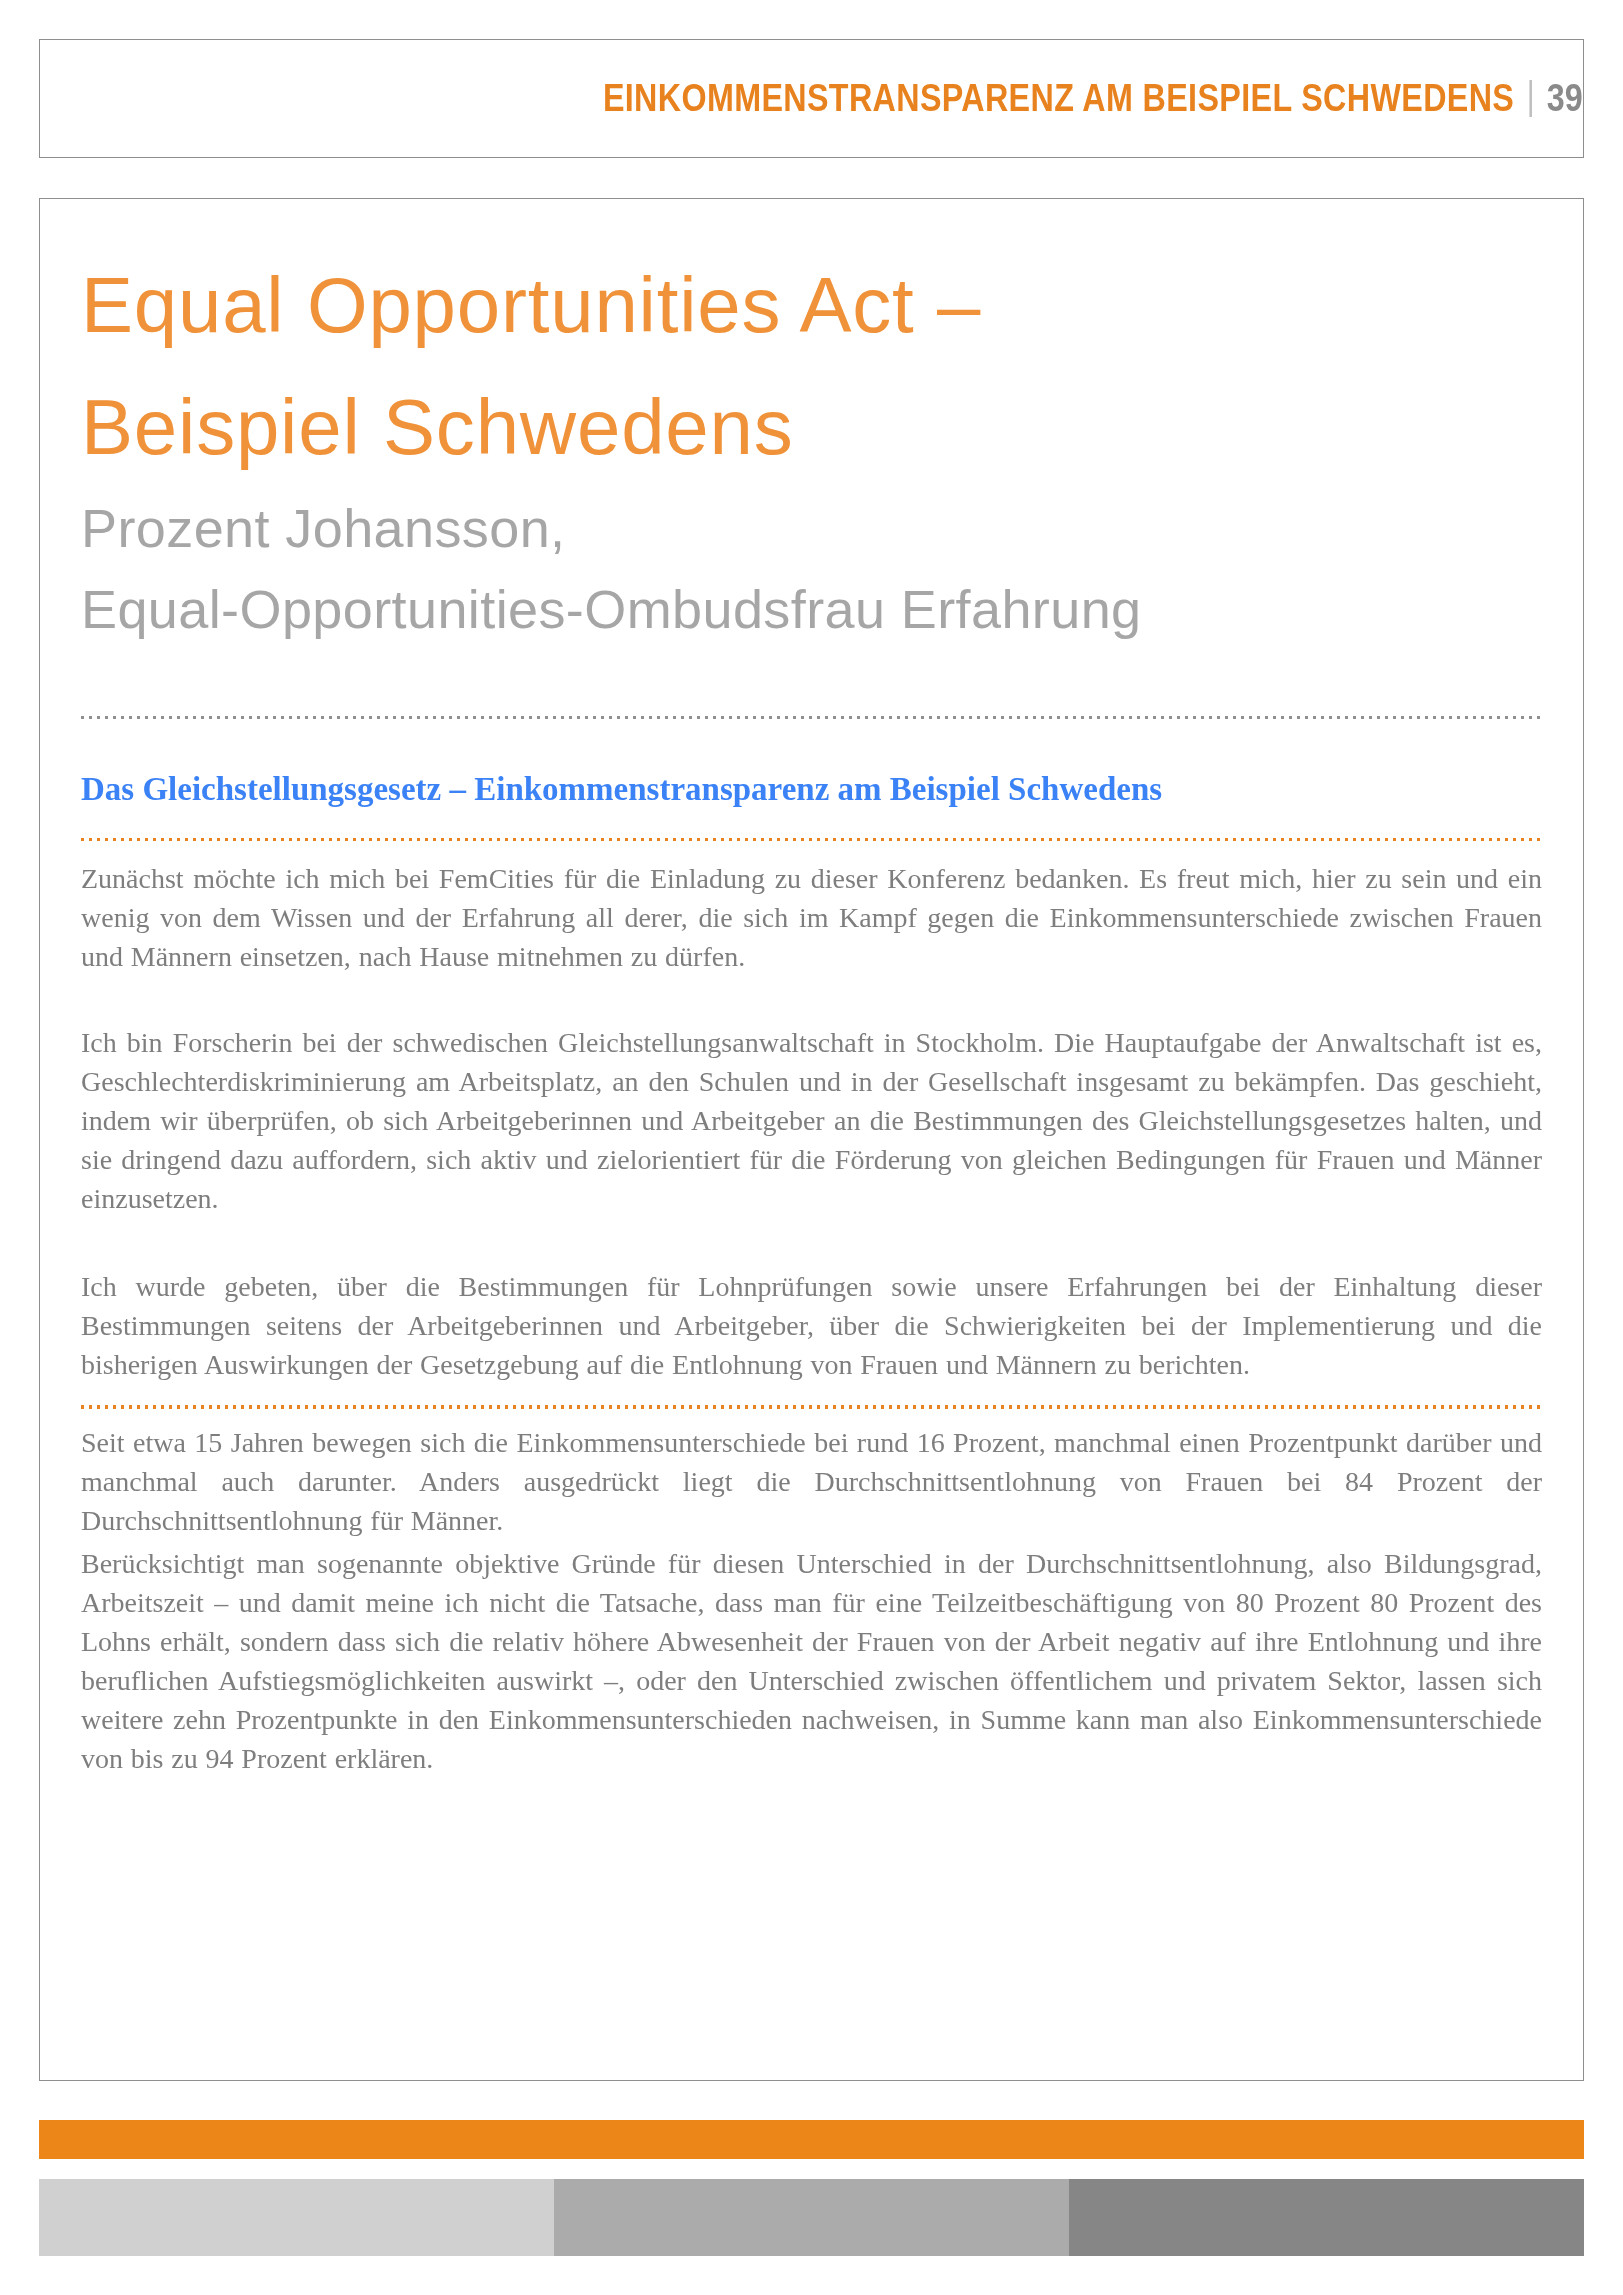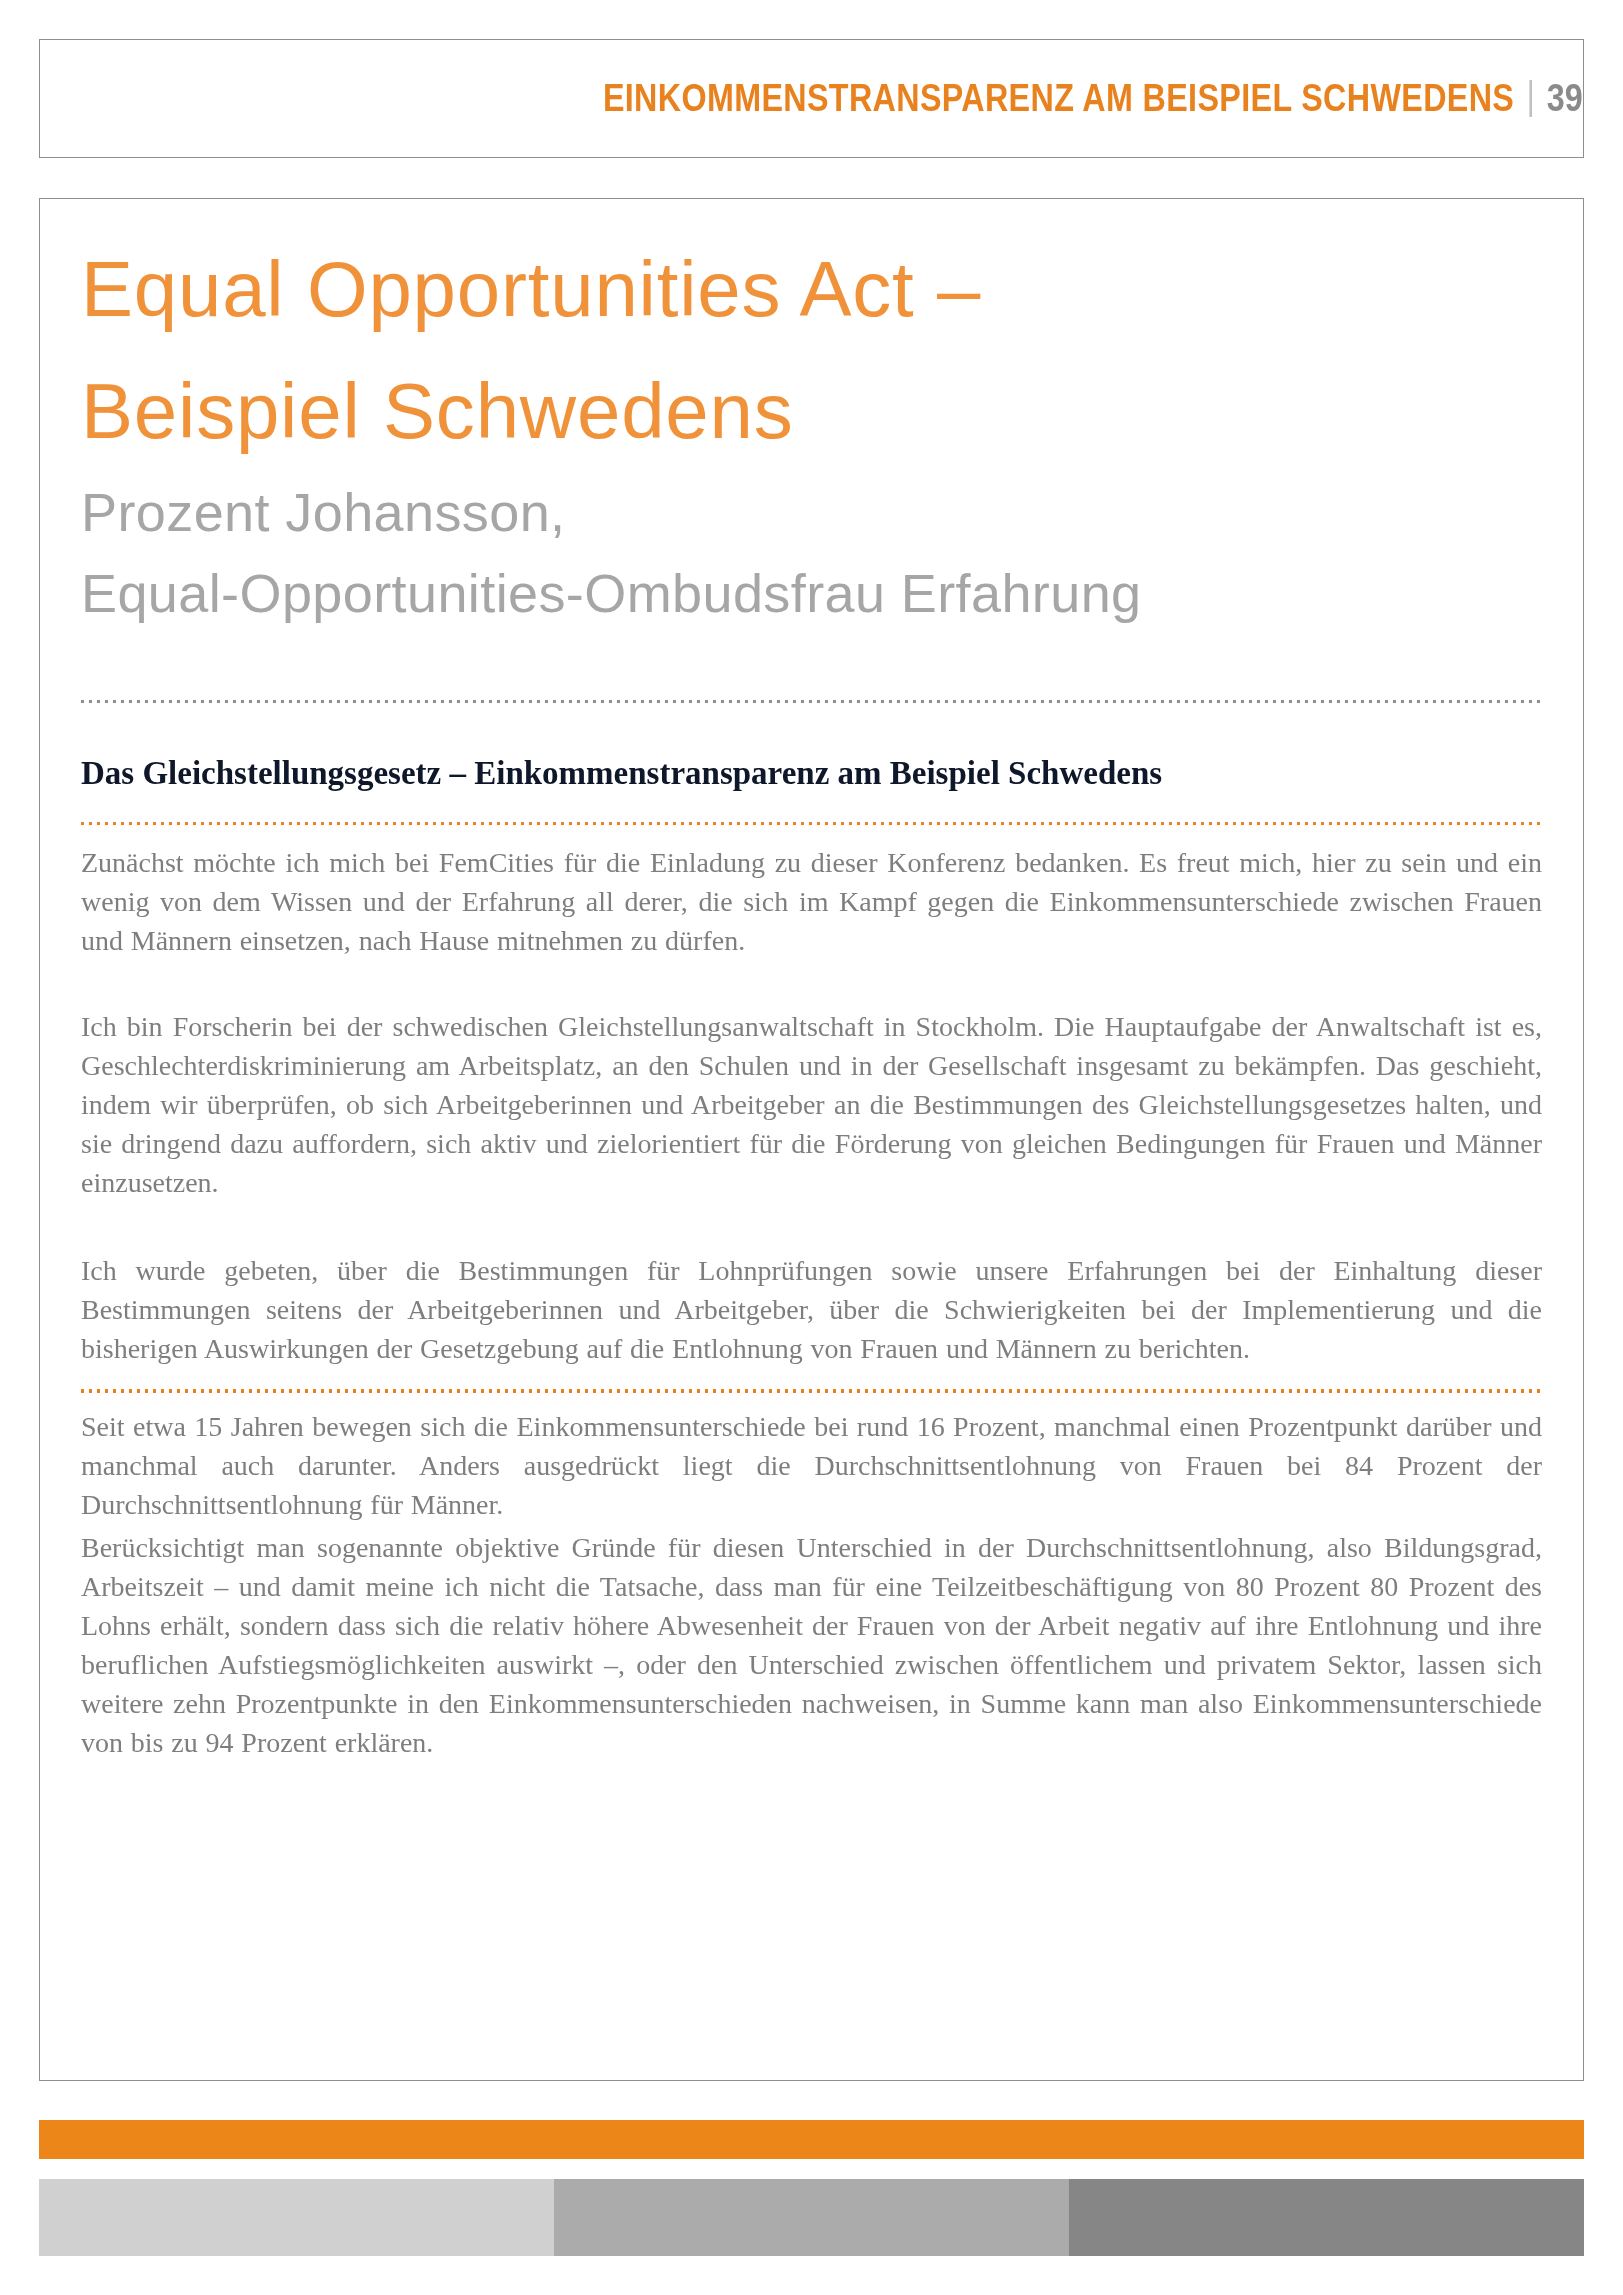--- a/index.html
+++ b/index.html
@@ -35,21 +35,21 @@
     font-weight: bold; font-size: 38px; color: #8A8A8A;
   }
 
   
   .card {
     position: absolute; left: 39px; top: 198px;
     width: 1545px; height: 1883px;
     box-sizing: border-box;
     border: 1.6px solid #8E8E8E;
     background: #ffffff;
-    padding: 0 41px;
+    padding: 16px 41px;
     overflow: hidden;
   }
 
   .doc-title {
     margin: 29px 0 0;
     font-family: "Liberation Sans", sans-serif;
     font-weight: 300;
     font-size: 78px; line-height: 122px;
     color: #F0923A; letter-spacing: 0.8px;
   }
@@ -71,21 +71,21 @@
   .dotted.orange {
     background: repeating-linear-gradient(to right, #E8821E 0 3.2px, transparent 3.2px 8px);
   }
   .dotted.after-author  { margin-top: 66px; }
   .dotted.after-head1   { margin-top: 28px; }
   .dotted.after-head2   { margin-top: 21px; }
 
   .sec-heading {
     font-family: "Liberation Serif", serif;
     font-weight: bold;
-    color: #0f172a;
+    color: #3b82f6;
     font-size: 33px; line-height: 41px;
     margin: 50px 0 0;
   }
   .sec-heading.two-line {
     font-size: 32px; line-height: 39px;
     margin-top: 49px;
     text-align: justify;
   }
 
   .card p {

